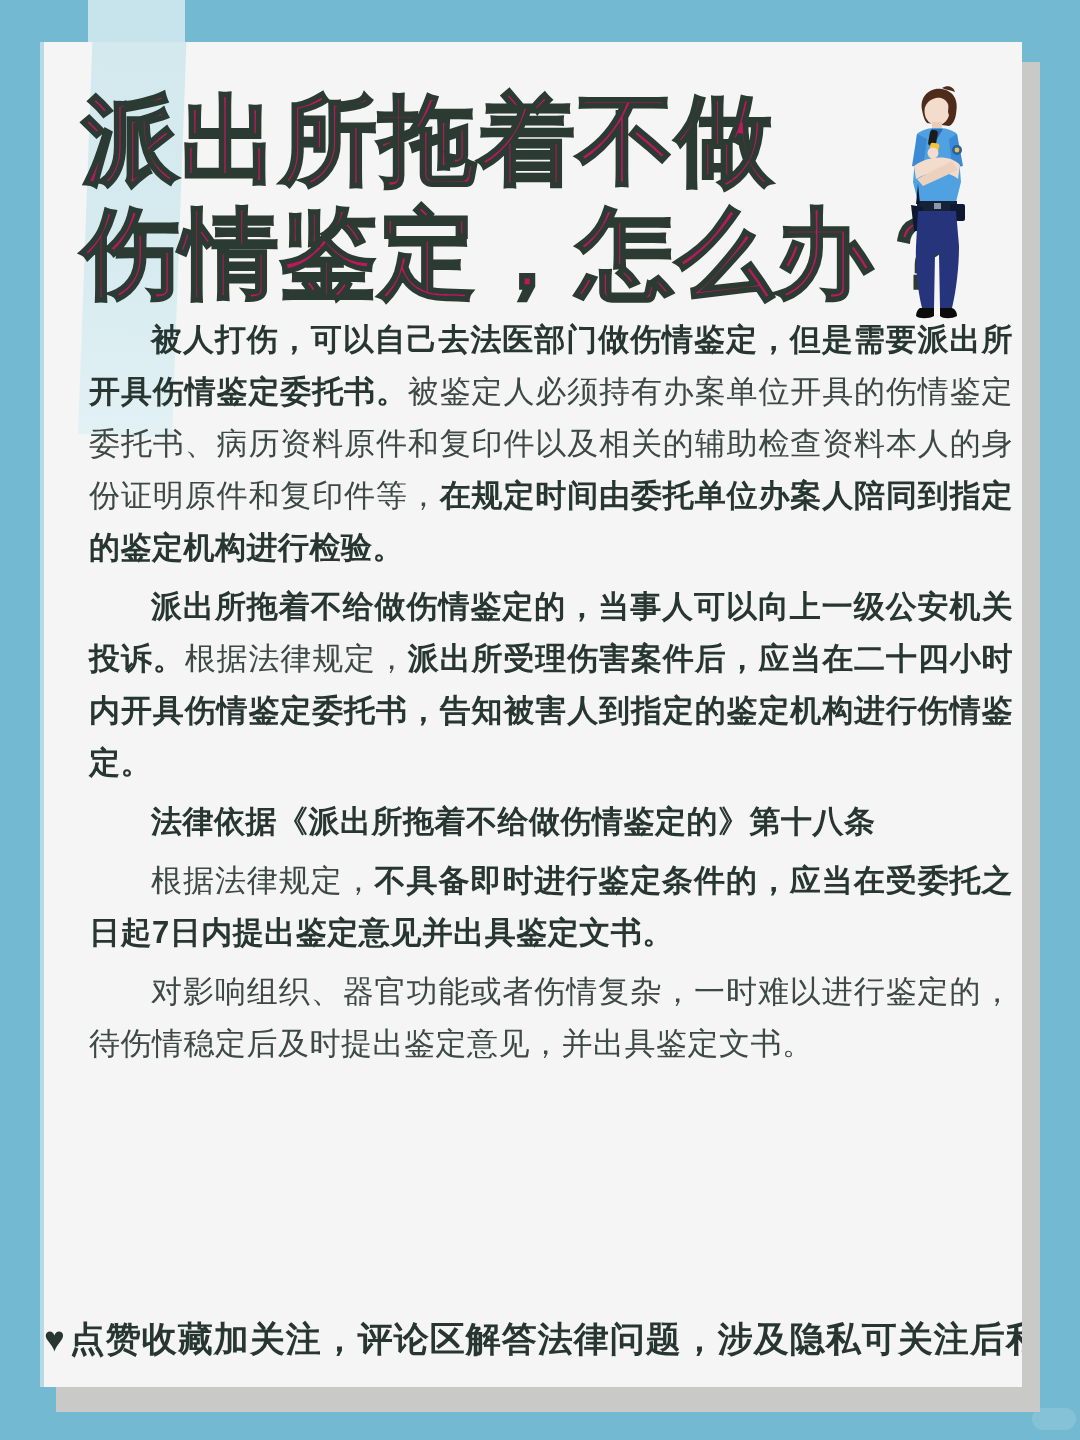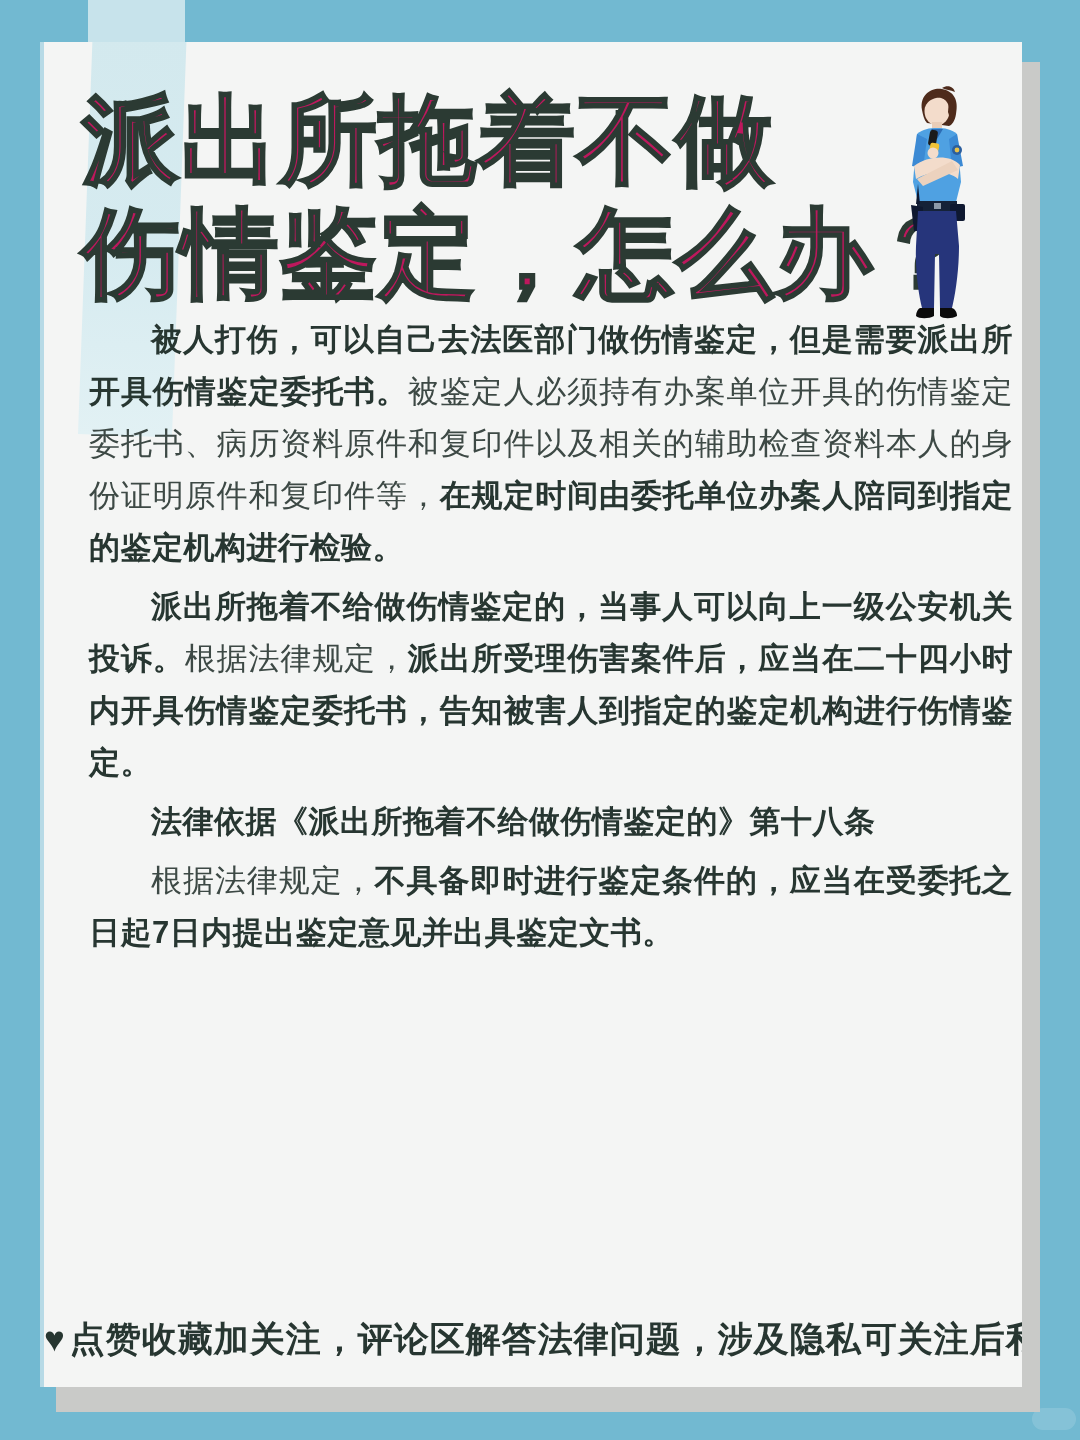--- a/index.html
+++ b/index.html
@@ -97,20 +97,21 @@
     <path d="M29 125 L67 125 L70 160 C70 186 66 210 63 222 L51 222 L50 168 L46 168 L45 222 L33 222 C30 210 26 186 27 160 Z" fill="#26357b"></path>
     <path d="M31 222 L45 222 L45 230 C40 233 30 233 27 230 C27 226 29 223 31 222 Z" fill="#0b0b0b"></path>
     <path d="M51 222 L63 222 C66 223 68 226 68 230 C63 233 54 233 51 230 Z" fill="#0b0b0b"></path>
   </svg>
 
   <div class="body-text">
     <p><span class="seg-b">被人打伤，可以自己去法医部门做伤情鉴定，但是需要派出所开具伤情鉴定委托书。</span><span>被鉴定人必须持有办案单位开具的伤情鉴定委托书、病历资料原件和复印件以及相关的辅助检查资料本人的身份证明原件和复印件等，</span><span class="seg-b">在规定时间由委托单位办案人陪同到指定的鉴定机构进行检验。</span></p>
     <p><span class="seg-b">派出所拖着不给做伤情鉴定的，当事人可以向上一级公安机关投诉。</span><span>根据法律规定，</span><span class="seg-b">派出所受理伤害案件后，应当在二十四小时内开具伤情鉴定委托书，告知被害人到指定的鉴定机构进行伤情鉴定。</span></p>
     <p><span class="seg-b">法律依据《派出所拖着不给做伤情鉴定的》第十八条</span></p>
     <p><span>根据法律规定，</span><span class="seg-b">不具备即时进行鉴定条件的，应当在受委托之日起7日内提出鉴定意见并出具鉴定文书。</span></p>
+    <p><span>对影响组织、器官功能或者伤情复杂，一时难以进行鉴定的，待伤情稳定后及时提出鉴定意见，并出具鉴定文书。</span></p>
   </div>
 
   <div class="footer">
     <span class="heart">♥</span><span>点赞收藏加关注，评论区解答法律问题，涉及隐私可关注后私信</span>
   </div>
 </div>
 
 <div class="watermark"></div>
 
 </body></html>

